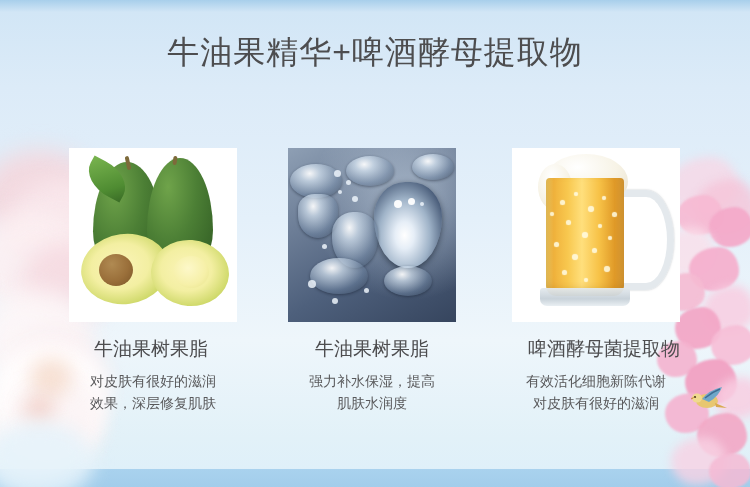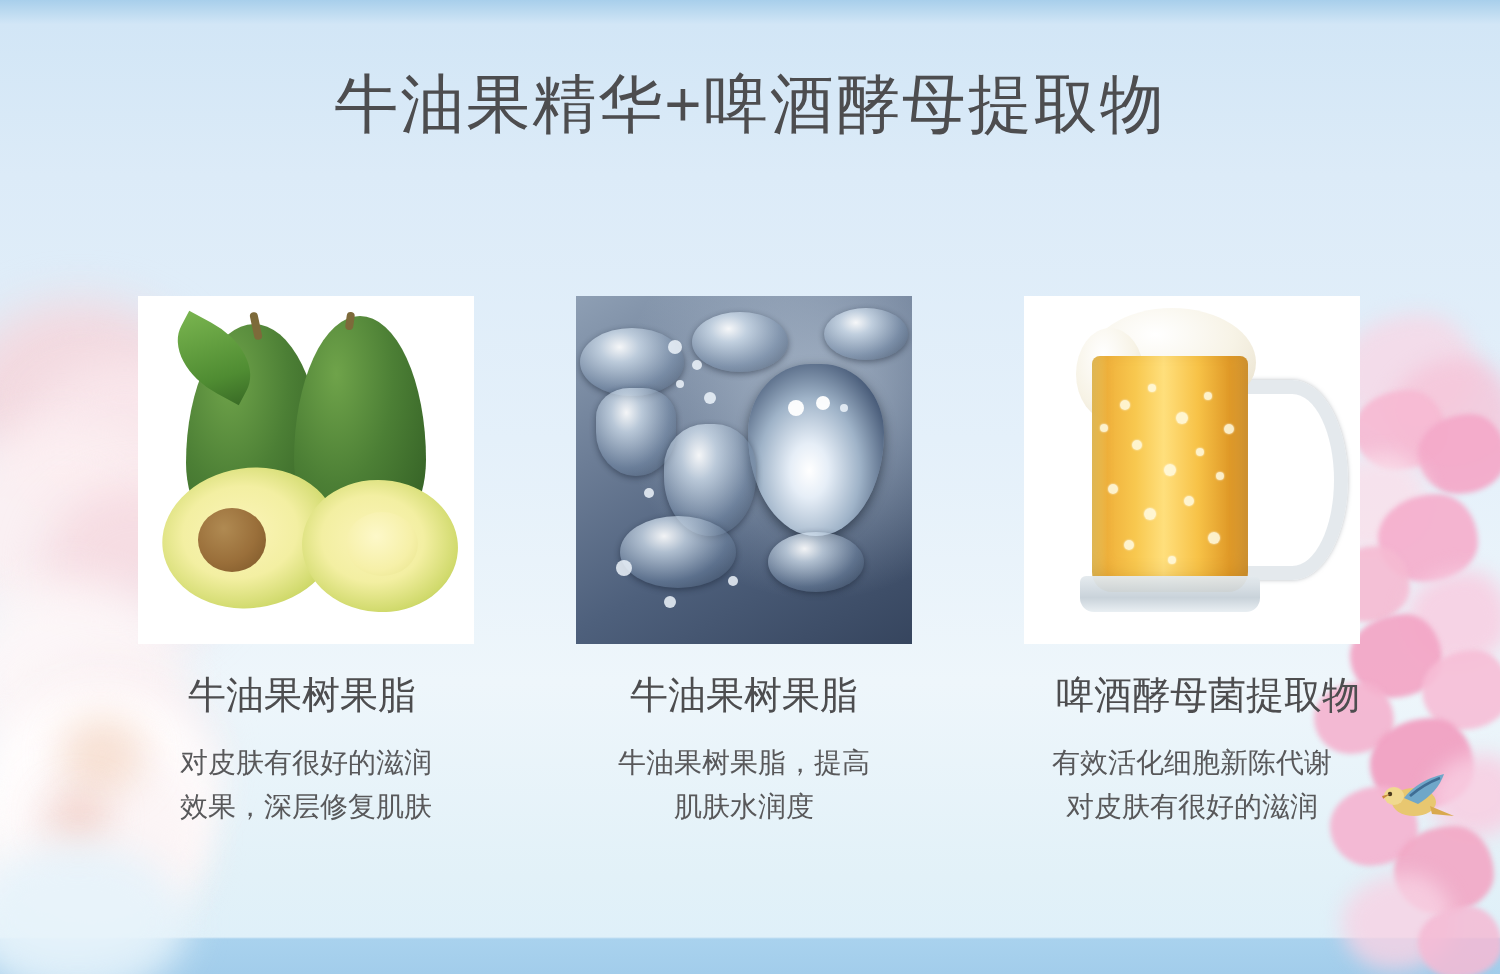--- a/index.html
+++ b/index.html
@@ -337,21 +337,21 @@
         <div class="minidot" style="left:64px;top:48px;width:6px;height:6px;"></div>
         <div class="minidot" style="left:34px;top:96px;width:5px;height:5px;"></div>
         <div class="minidot" style="left:20px;top:132px;width:8px;height:8px;"></div>
         <div class="minidot" style="left:44px;top:150px;width:6px;height:6px;"></div>
         <div class="minidot" style="left:76px;top:140px;width:5px;height:5px;"></div>
         <div class="minidot" style="left:106px;top:52px;width:8px;height:8px;background:rgba(255,255,255,.95);"></div>
         <div class="minidot" style="left:120px;top:50px;width:7px;height:7px;background:rgba(255,255,255,.95);"></div>
         <div class="minidot" style="left:132px;top:54px;width:4px;height:4px;"></div>
       </div>
       <div class="card-title">牛油果树果脂</div>
-      <div class="card-desc">牛油果树果脂，提高
+      <div class="card-desc">强力补水保湿，提高
 肌肤水润度</div>
     </div>
 
     <div class="card" id="card-2">
       <div class="card-photo photo-white">
         <div class="beer-handle" style="left:104px;top:42px;width:44px;height:86px;"></div>
         <div class="beer-foam" style="left:32px;top:6px;width:84px;height:44px;"></div>
         <div class="beer-foam" style="left:26px;top:16px;width:34px;height:46px;border-radius:50%;"></div>
         <div class="beer-glass" style="left:34px;top:30px;width:78px;height:118px;"></div>
         <div class="beer-base" style="left:28px;top:140px;width:90px;height:18px;"></div>

